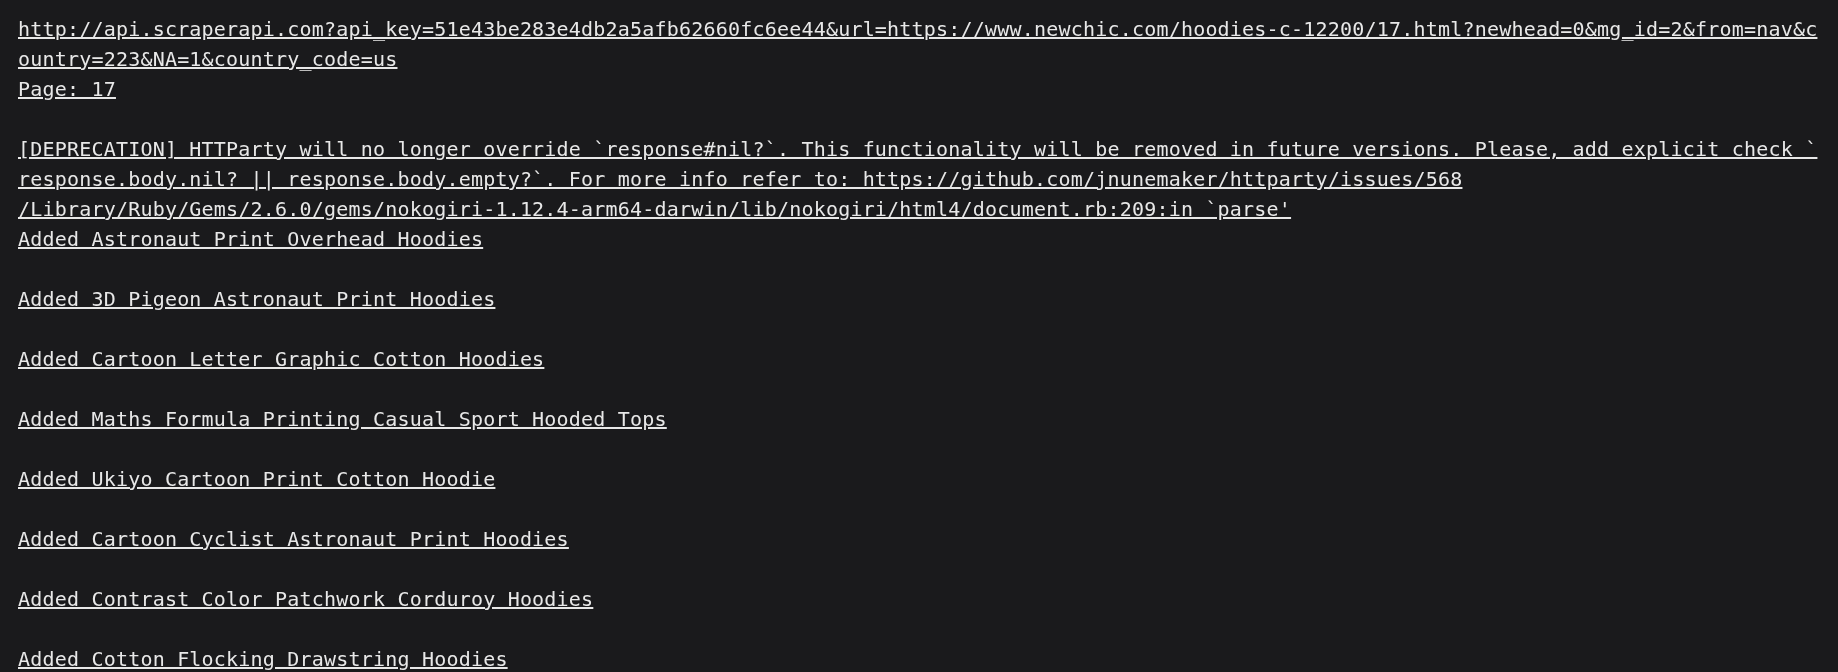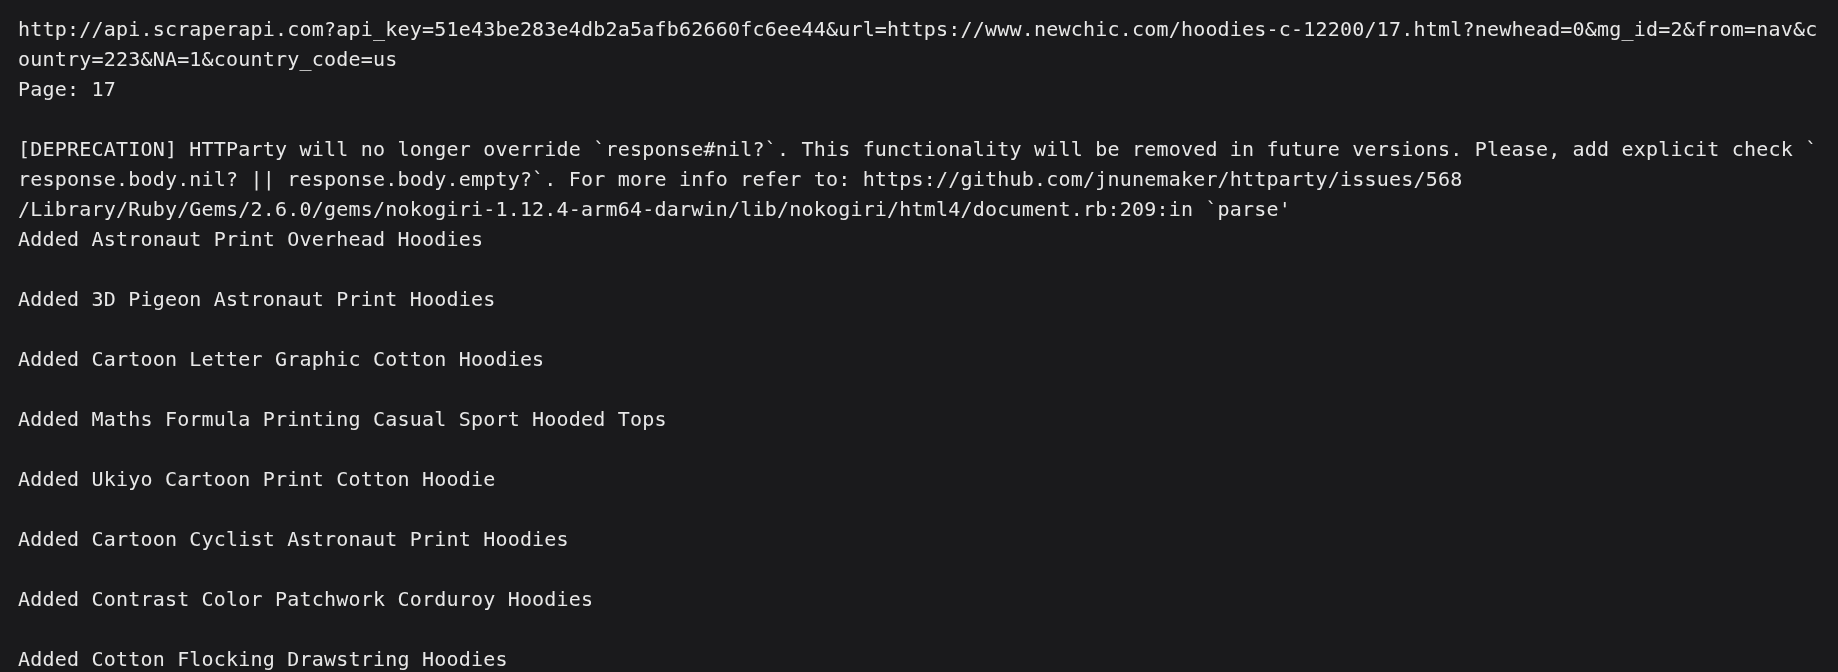--- a/index.html
+++ b/index.html
@@ -16,18 +16,19 @@
     padding: 14px 18px 18px 18px;
     white-space: pre-wrap;
     word-break: break-all;
     box-sizing: border-box;
     width: 100%;
     min-height: 672px;
   }
   .line {
     display: block;
     min-height: 1.5em;
+    text-decoration: underline;
   }
 </style>
 </head>
 <body>
 
 <div class="terminal" id="terminal"><span class="line">http://api.scraperapi.com?api_key=51e43be283e4db2a5afb62660fc6ee44&amp;url=https://www.newchic.com/hoodies-c-12200/17.html?newhead=0&amp;mg_id=2&amp;from=nav&amp;country=223&amp;NA=1&amp;country_code=us</span><span class="line">Page: 17</span><span class="line"></span><span class="line">[DEPRECATION] HTTParty will no longer override `response#nil?`. This functionality will be removed in future versions. Please, add explicit check `response.body.nil? || response.body.empty?`. For more info refer to: https://github.com/jnunemaker/httparty/issues/568</span><span class="line">/Library/Ruby/Gems/2.6.0/gems/nokogiri-1.12.4-arm64-darwin/lib/nokogiri/html4/document.rb:209:in `parse'</span><span class="line">Added Astronaut Print Overhead Hoodies</span><span class="line"></span><span class="line">Added 3D Pigeon Astronaut Print Hoodies</span><span class="line"></span><span class="line">Added Cartoon Letter Graphic Cotton Hoodies</span><span class="line"></span><span class="line">Added Maths Formula Printing Casual Sport Hooded Tops</span><span class="line"></span><span class="line">Added Ukiyo Cartoon Print Cotton Hoodie</span><span class="line"></span><span class="line">Added Cartoon Cyclist Astronaut Print Hoodies</span><span class="line"></span><span class="line">Added Contrast Color Patchwork Corduroy Hoodies</span><span class="line"></span><span class="line">Added Cotton Flocking Drawstring Hoodies</span></div>
 
 </body></html>

